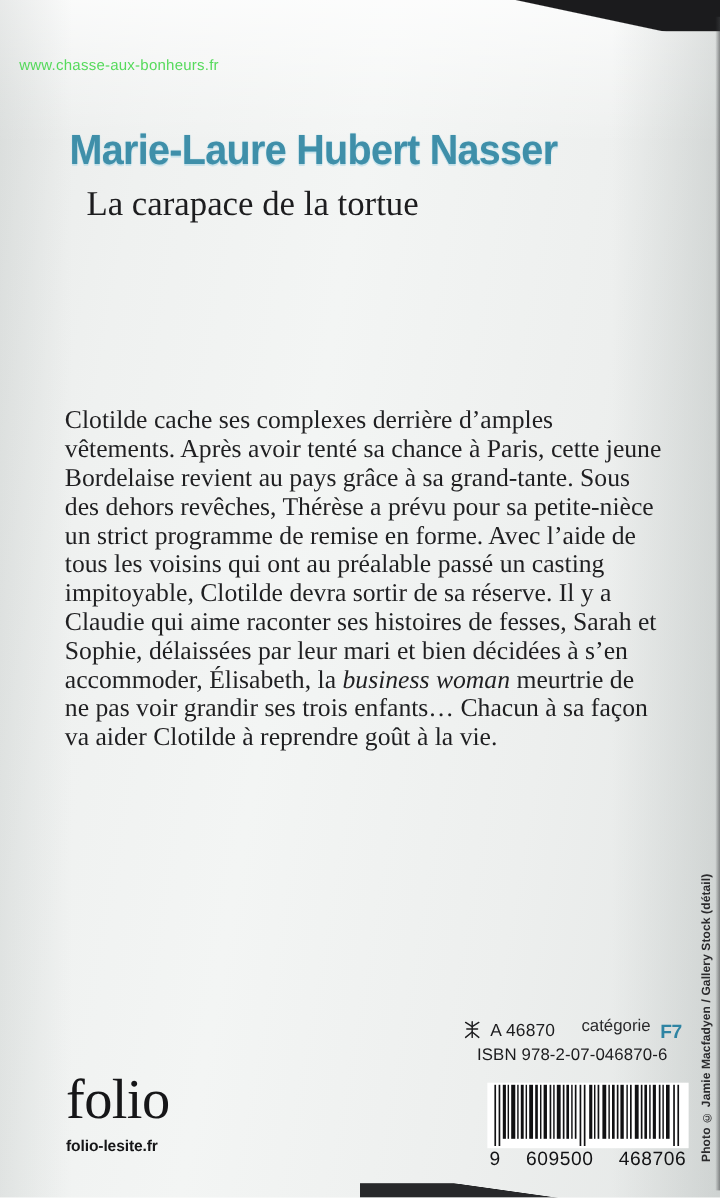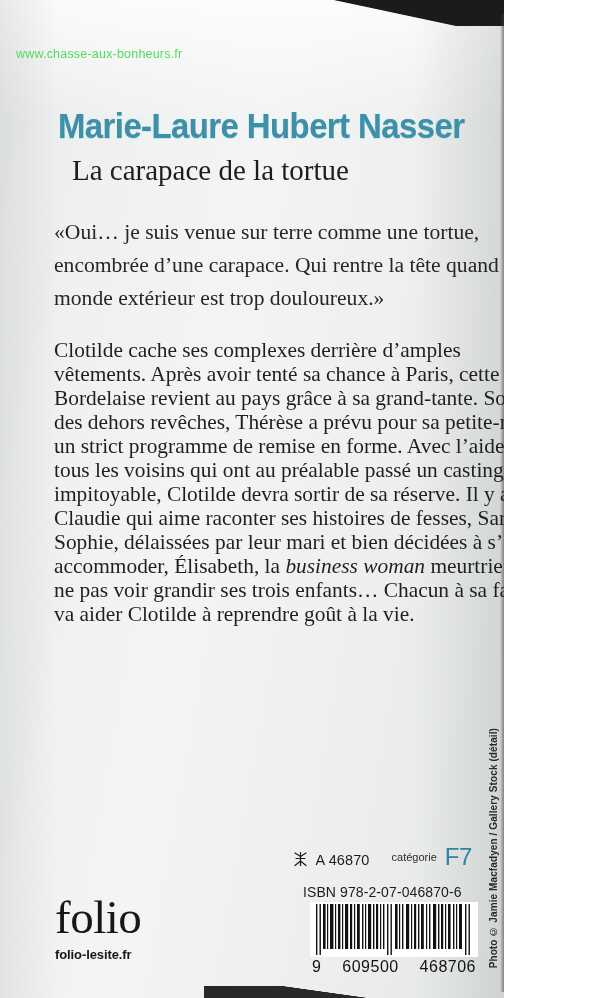--- a/index.html
+++ b/index.html
@@ -10,21 +10,21 @@
   body {
     width: 600px;
     height: 998px;
     overflow: hidden;
     font-family: "Liberation Serif", serif;
   }
 
   
   #cover {
     position: relative;
-    width: 504px;
+    width: 600px;
     height: 998px;
     box-sizing: border-box;
     background:
       linear-gradient(100deg, #e9ebea 0%, #eff1f0 18%, #f3f5f4 42%, #edefee 72%, #e4e7e6 100%);
     overflow: hidden;
   }
 
   
   .shade-top {
     position: absolute;
@@ -168,36 +168,36 @@
     gap: 8px;
     white-space: nowrap;
   }
   .pub-mark { display: block; width: 15px; height: 16px; margin-bottom: 2px; }
   .ref-code {
     font-size: 14.5px;
     letter-spacing: 0.1px;
     margin-bottom: 1px;
   }
   .cat-label {
-    font-size: 11px;
+    font-size: 14px;
     margin-left: 14px;
     margin-bottom: 6px;
     color: #2a2a2c;
   }
   .cat-value {
-    font-size: 24px;
-    font-weight: normal;
+    font-size: 16px;
+    font-weight: bold;
     color: #2e84a3;
     line-height: 0.95;
     letter-spacing: -0.4px;
   }
   .isbn-line2 {
     font-size: 14px;
     letter-spacing: 0.1px;
-    margin-top: 15px;
+    margin-top: 2px;
     white-space: nowrap;
   }
 
   
   #folio-logo {
     position: absolute;
     left: 55px;
     bottom: 36px;
   }
   .folio-word {
@@ -247,21 +247,20 @@
   <div class="edge-topright"></div>
   <div class="edge-farright"></div>
   <div class="edge-bottomright"></div>
 
   <div id="watermark">www.chasse-aux-bonheurs.fr</div>
 
   <div id="author">Marie-Laure Hubert Nasser</div>
 
   <div id="title">La carapace de la tortue</div>
 
-  <div id="quote">«Oui… je suis venue sur terre comme une tortue, encombrée d’une carapace. Qui rentre la tête quand le monde extérieur est trop douloureux.»</div>
 
   <div id="blurb">
     <p><span>Clotilde cache ses complexes derrière d’amples vêtements. Après avoir tenté sa chance à Paris, cette jeune Bordelaise revient au pays grâce à sa grand-tante. Sous des dehors revêches, Thérèse a prévu pour sa petite-nièce un strict programme de remise en forme. Avec l’aide de tous les voisins qui ont au préalable passé un casting impitoyable, Clotilde devra sortir de sa réserve. Il y a Claudie qui aime raconter ses histoires de fesses, Sarah et Sophie, délaissées par leur mari et bien décidées à s’en accommoder, Élisabeth, la </span><span class="ital">business woman</span><span> meurtrie de ne pas voir grandir ses trois enfants… Chacun à sa façon va aider Clotilde à reprendre goût à la vie.</span></p>
   </div>
 
   <div id="photo-credit">Photo © Jamie Macfadyen / Gallery Stock (détail)</div>
 
   <div id="isbn-block">
     <div class="isbn-line1">
       <svg class="pub-mark" viewBox="0 0 30 32">

